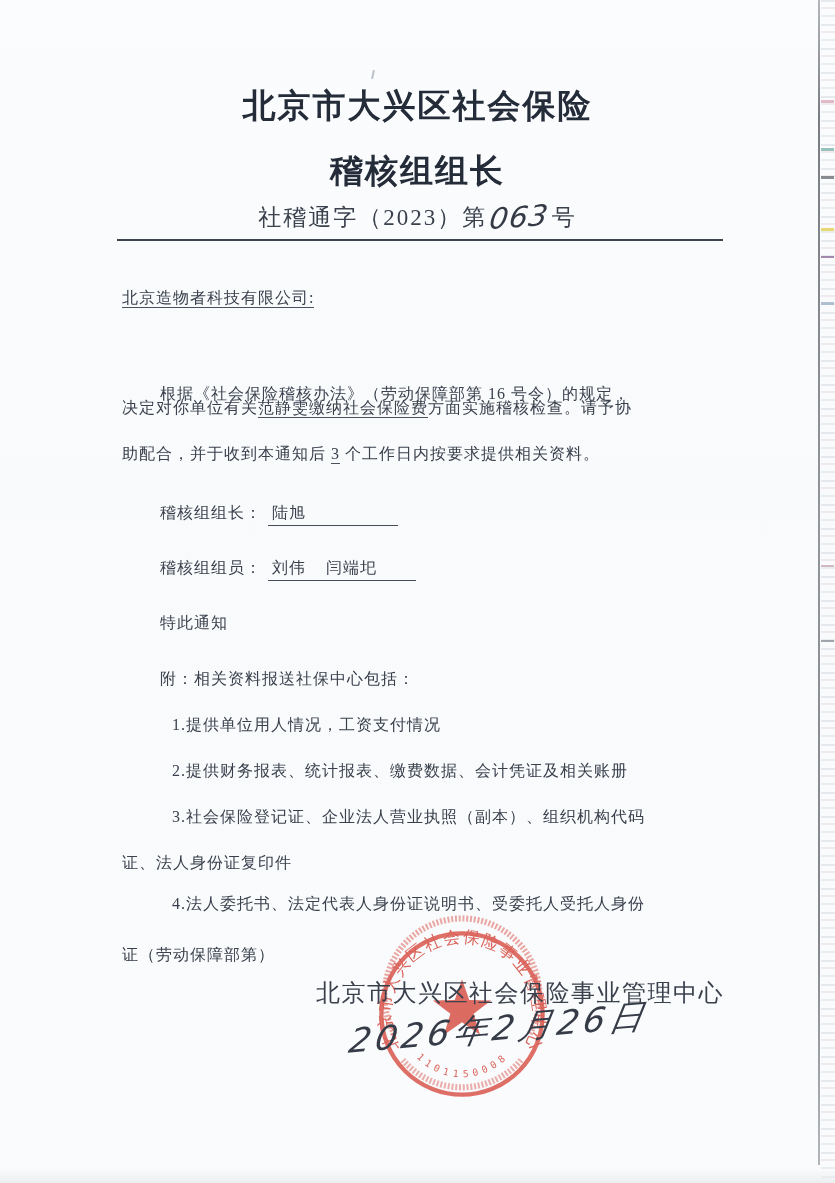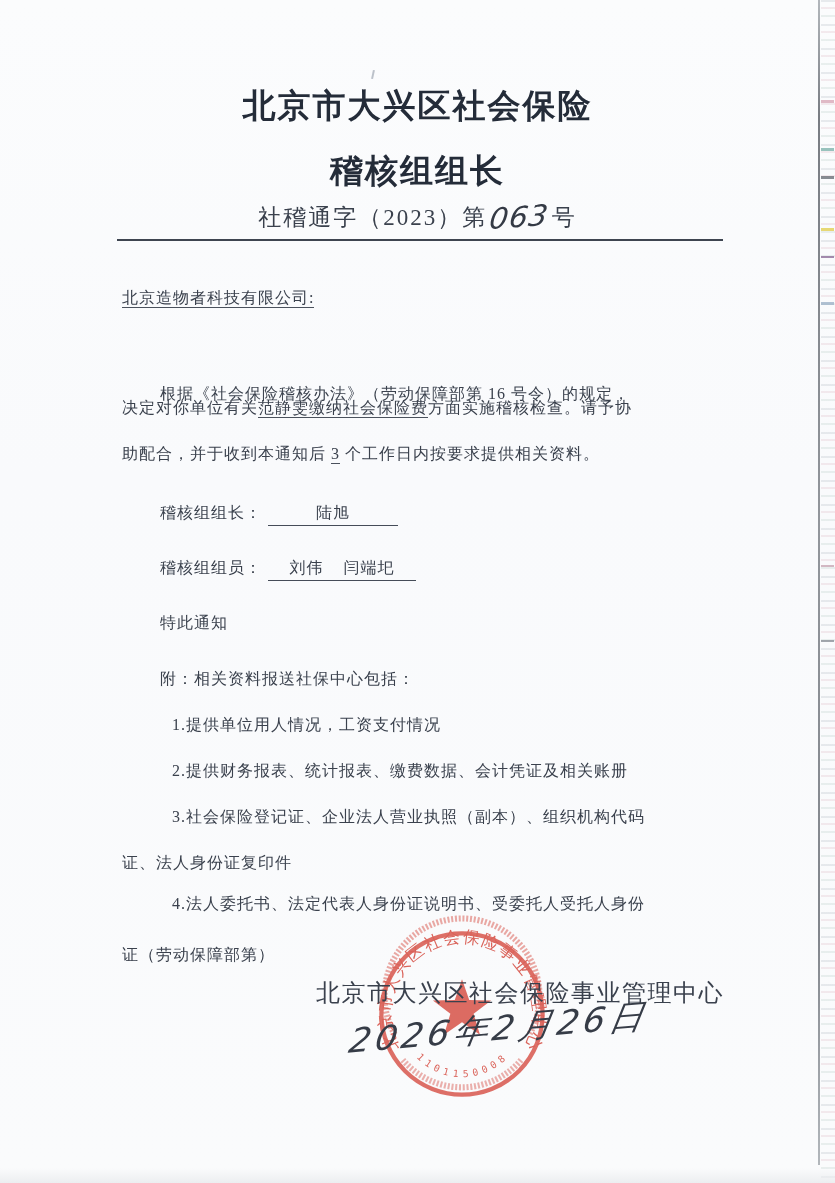--- a/index.html
+++ b/index.html
@@ -34,21 +34,21 @@
   .t1{top:84px;} .t2{top:149px;}
   .docno{top:200px;left:0;width:835px;text-align:center;font-size:23px;letter-spacing:2px;}
   .hand{font-style:italic;display:inline-block;transform:skewX(-12deg) rotate(-4deg);
         font-family:"DejaVu Sans",sans-serif;font-weight:400;color:#343a45;}
   .docno .hand{font-size:29px;vertical-align:-2px;letter-spacing:1px;padding:0 3px;}
   .divider{position:absolute;top:239px;left:117px;width:606px;height:2px;background:#3e4550;}
   .addr{top:288px;left:122px;}
   .ul{border-bottom:1.6px solid #4a515c;padding-bottom:1px;}
   .b1{top:352px;left:160px;margin-top:32px;} .b2{top:398px;left:122px;} .b3{top:444px;left:122px;}
   .leader{top:503px;left:160px;} .members{top:558px;left:160px;}
-  .field{display:inline-block;border-bottom:1.6px solid #454c58;text-align:center;
+  .field{display:inline-block;border-bottom:1.6px solid #454c58;
          margin-left:6px;padding:0 4px 1px 4px;}
   .field-leader{min-width:122px;}
   .field-members{min-width:140px;font-family:Liberation Serif, serif;}
   .name-gap{margin-left:20px;}
   .notice{top:613px;left:160px;}
   .attach{top:669px;left:160px;}
   .li{left:172px;} .li.hang{left:122px;}
   .l1{top:715px;} .l2{top:761px;} .l3{top:807px;} .l4{top:853px;} .l5{top:853px;margin-top:41px;} .l6{top:945px;}
   .issuer{top:977px;left:316px;font-size:24px;letter-spacing:1.5px;z-index:3;}
   .dateline{top:1006px;left:352px;font-size:34px;letter-spacing:4px;z-index:3;}

